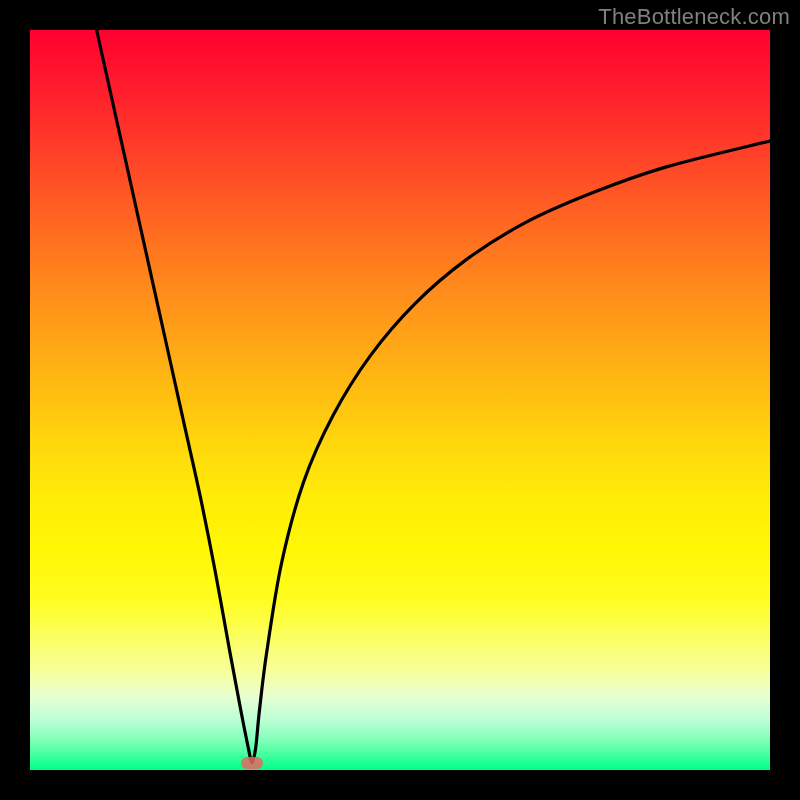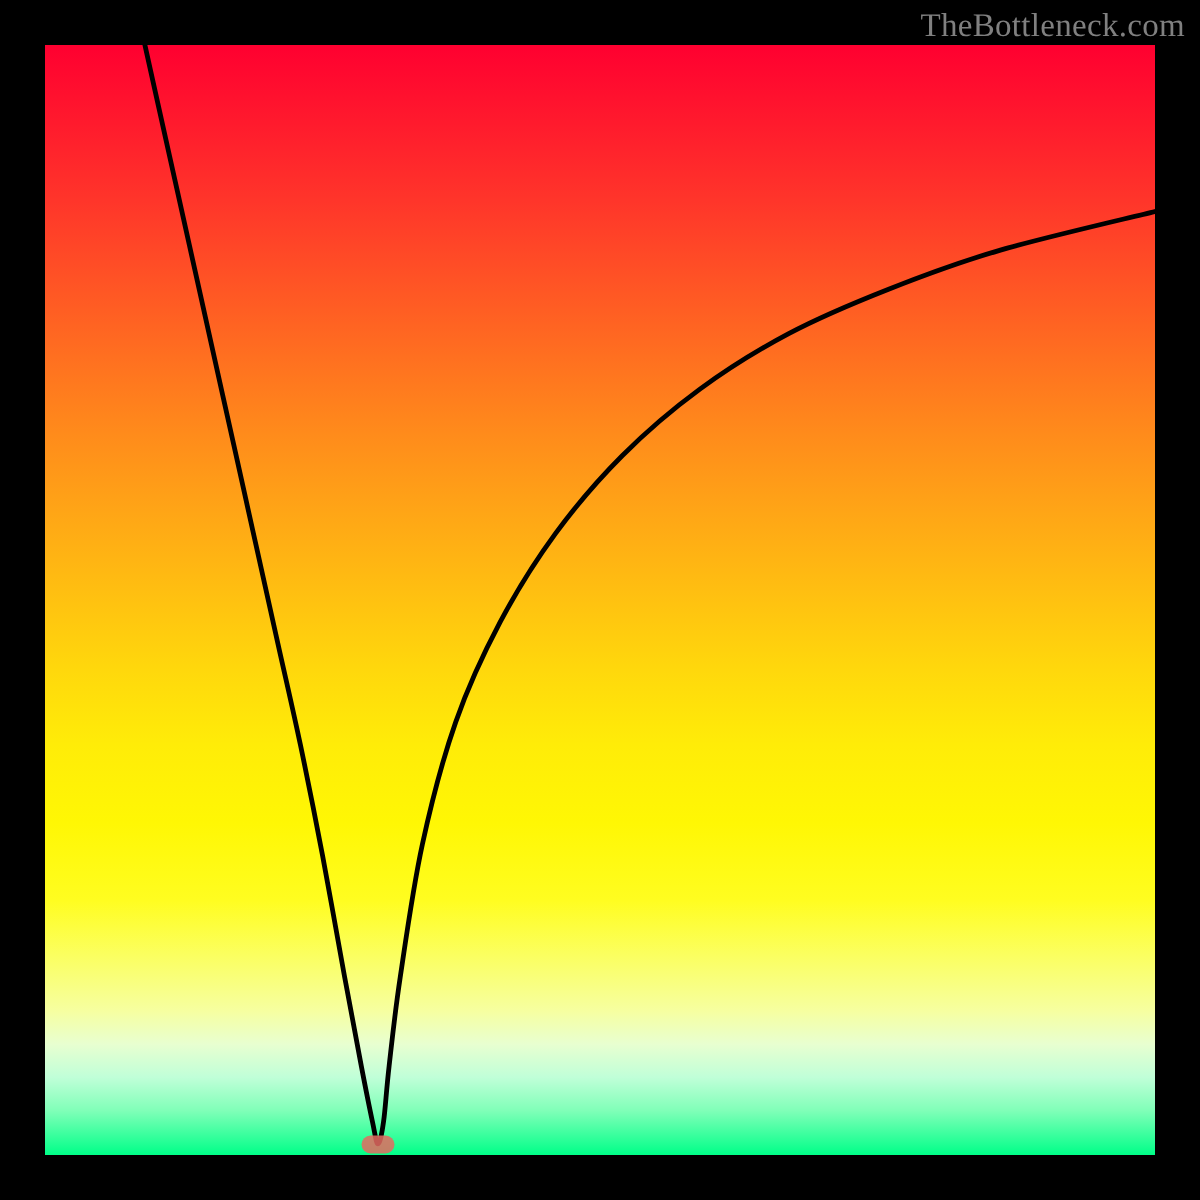--- a/index.html
+++ b/index.html
@@ -9,21 +9,20 @@
     height: 800px;
     overflow: hidden;
     background: #000;
     font-family: Arial, Helvetica, sans-serif;
   }
   .frame {
     position: relative;
     width: 800px;
     height: 800px;
     background: #000;
-    font-family: Liberation Serif, serif;
   }
   .plot {
     position: absolute;
     left: 30px;
     top: 30px;
     width: 740px;
     height: 740px;
     background: linear-gradient(
       to bottom,
       #ff0030 0%,

